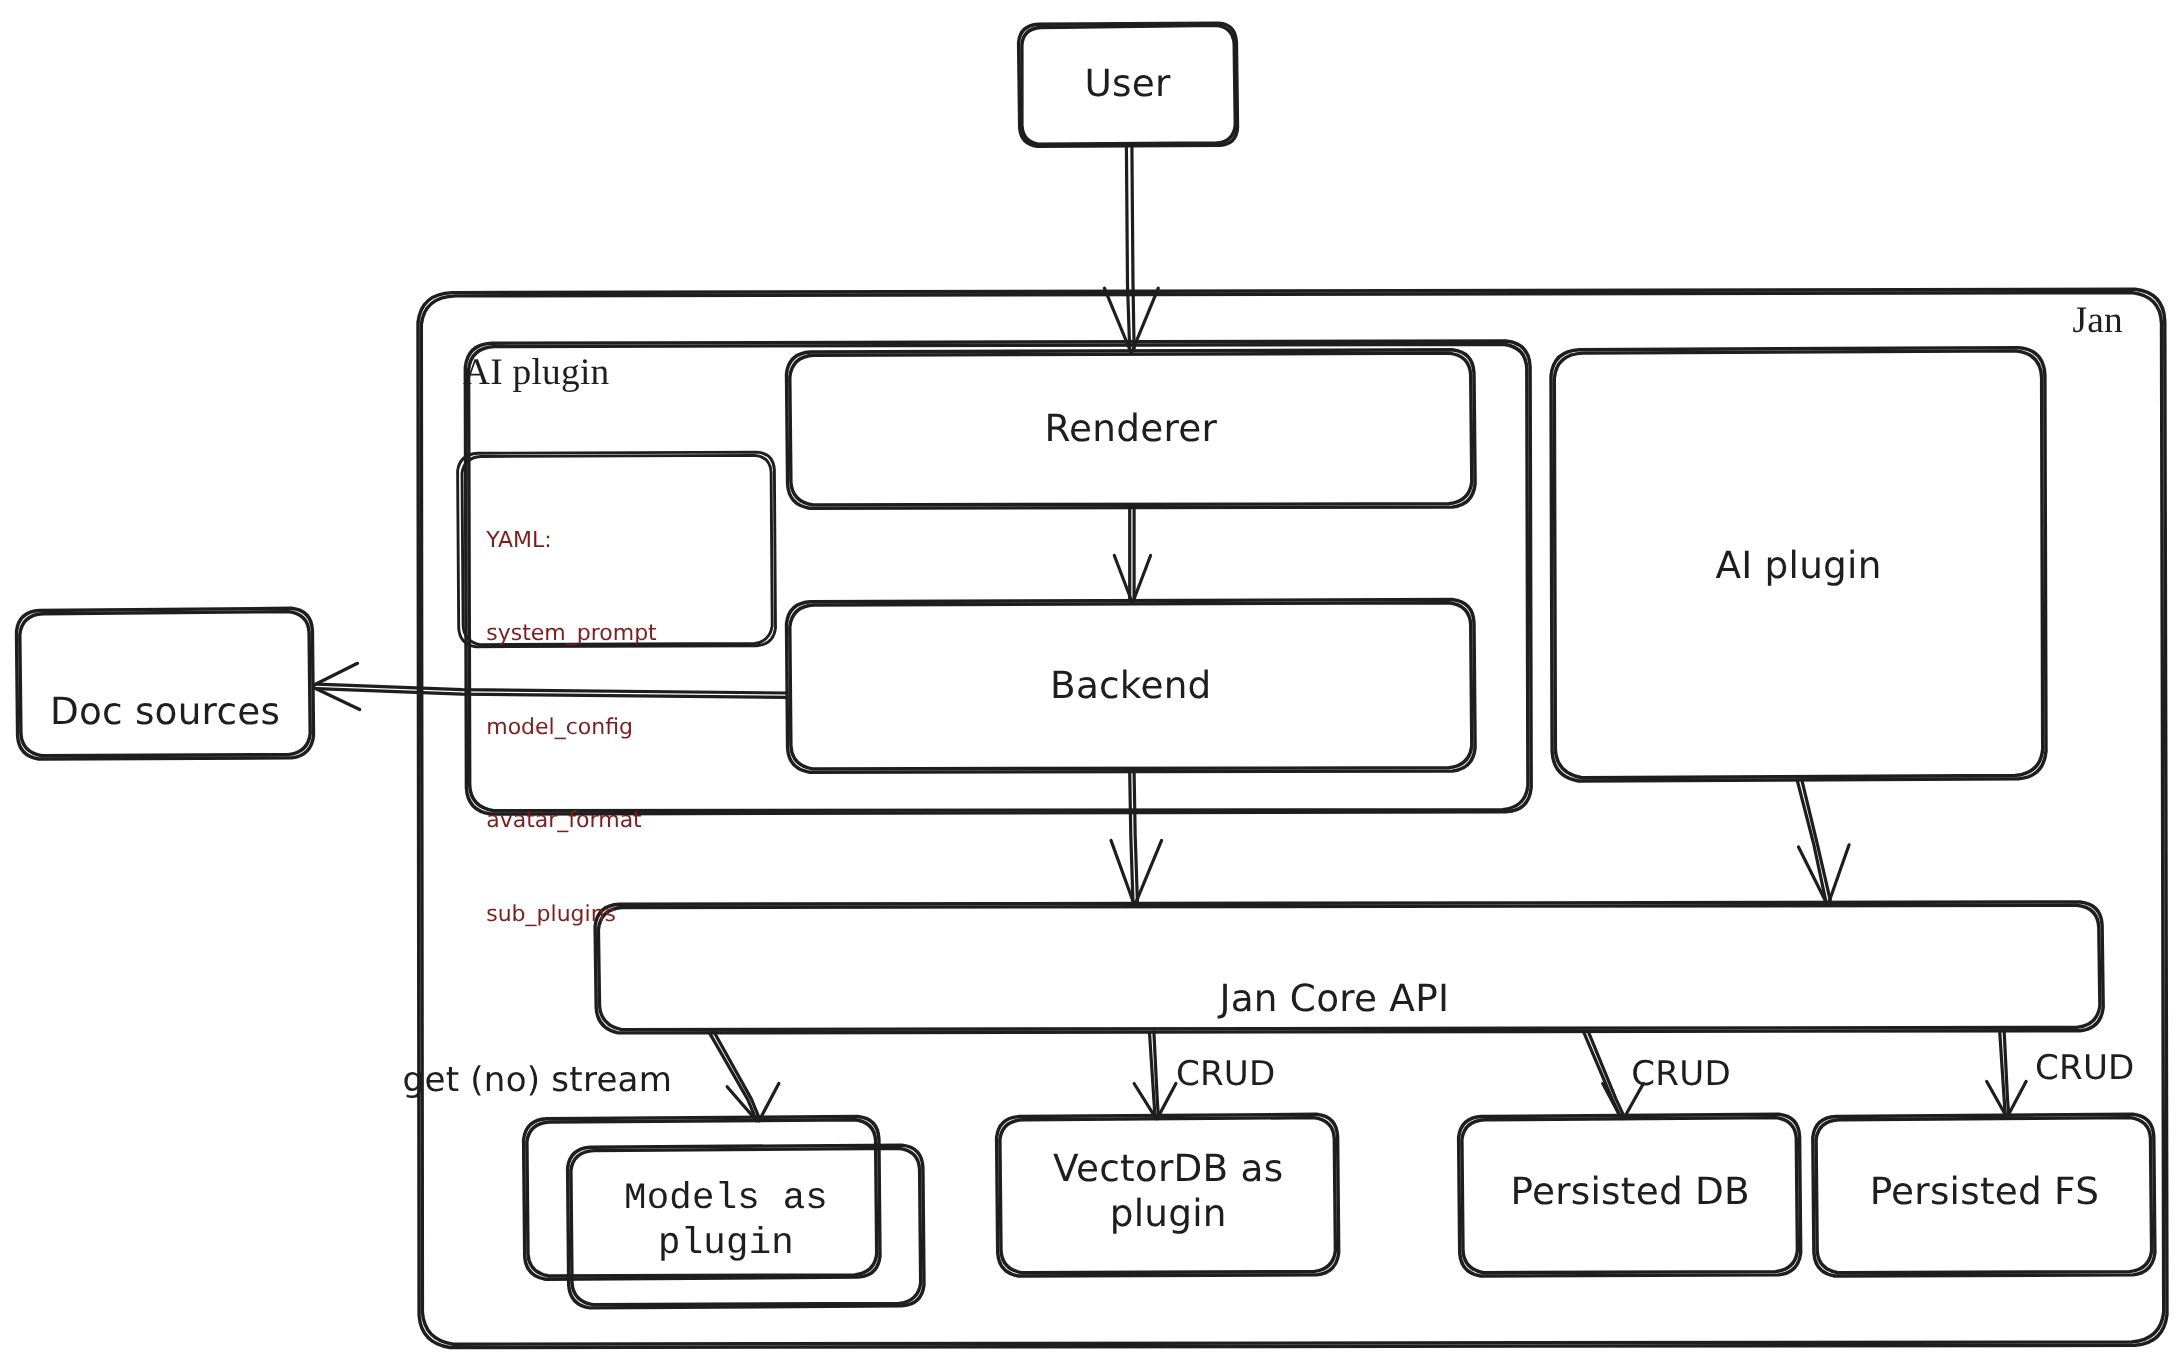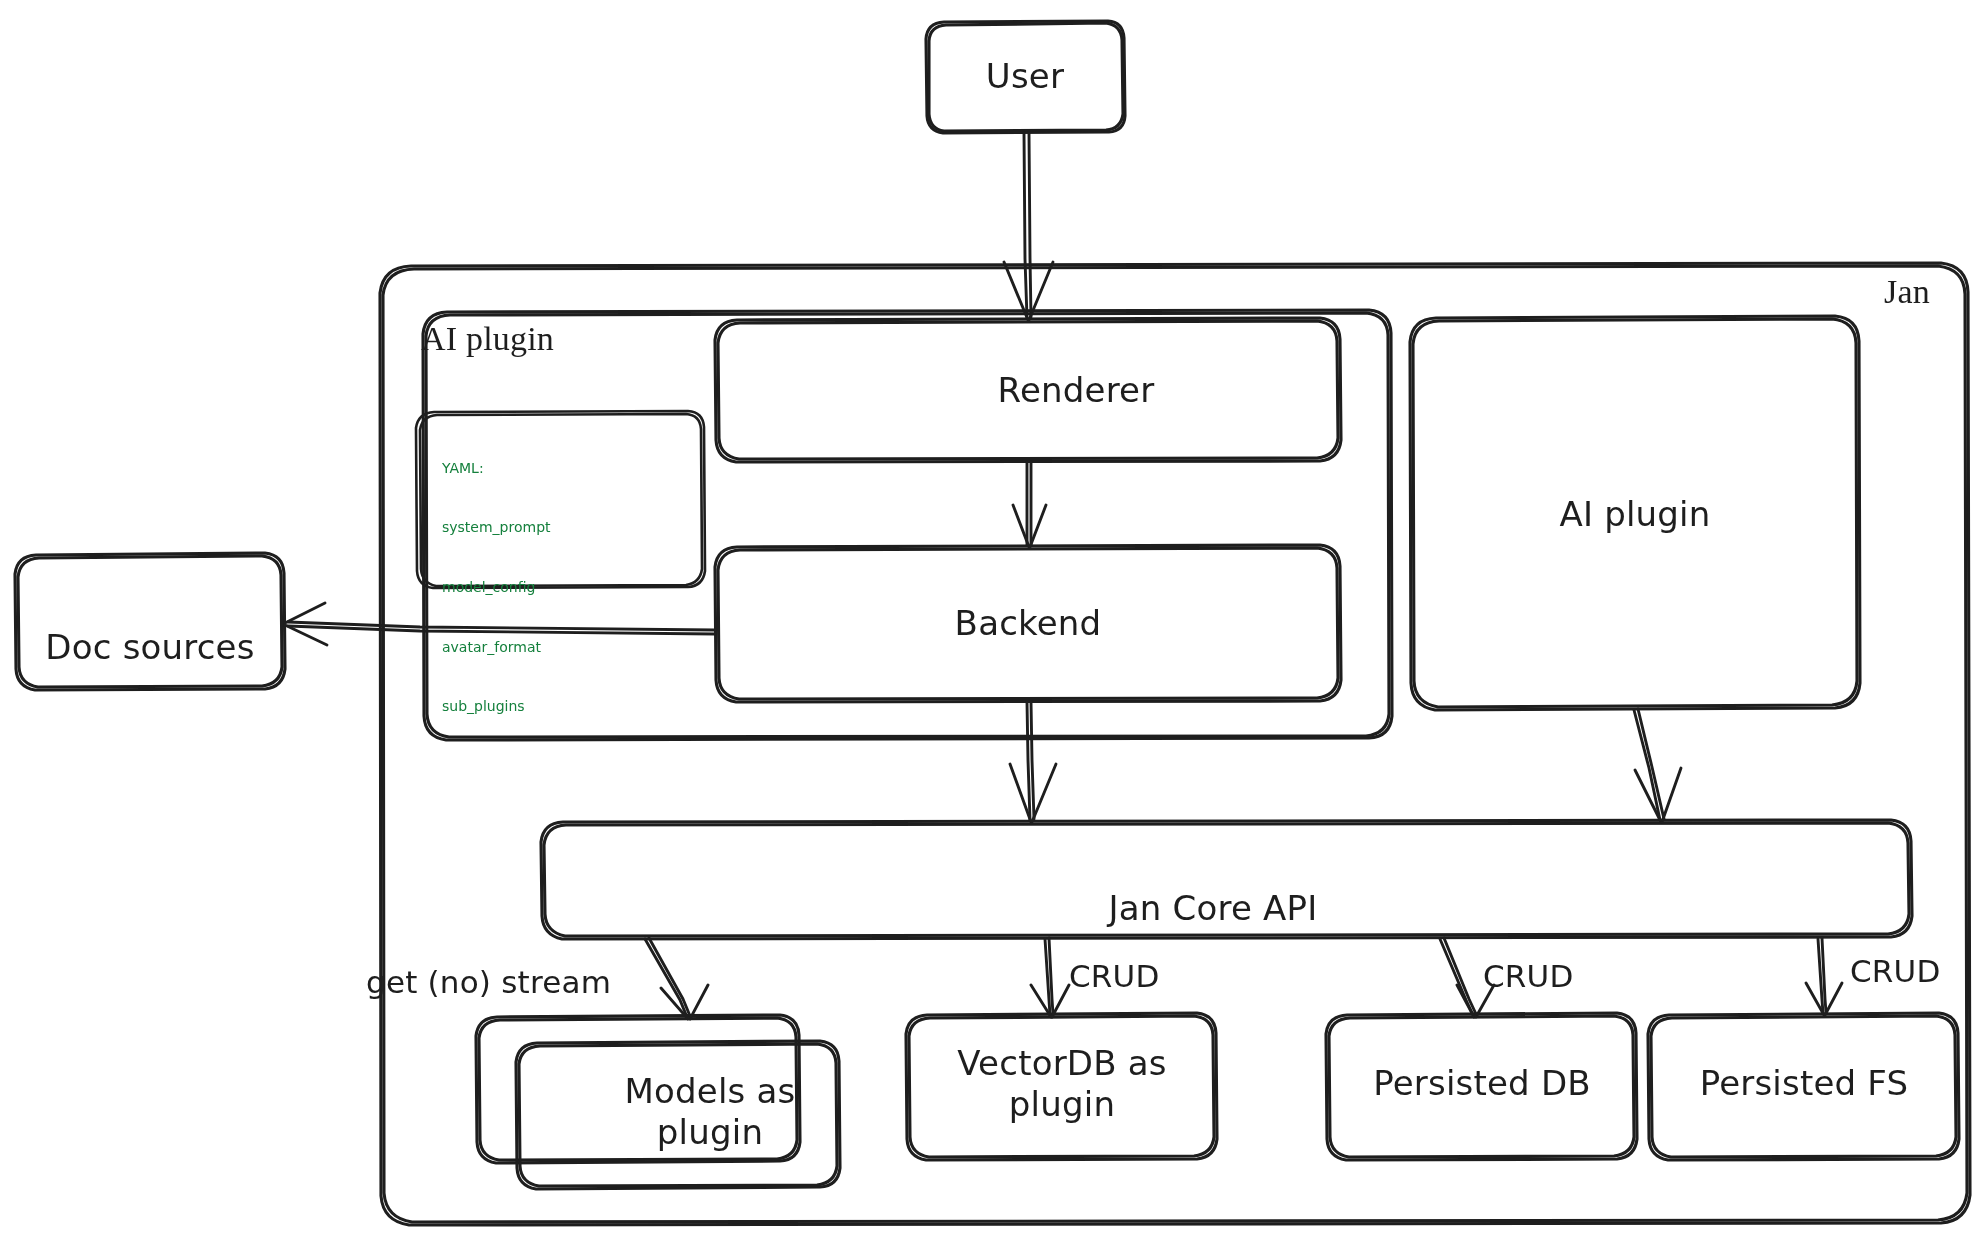--- a/index.html
+++ b/index.html
@@ -41,22 +41,22 @@
   }
   .container-label {
     font-size: 34px;
     font-family: Liberation Serif, serif;
   }
   .edge-label {
     font-size: 31px;
   }
   .yaml-block {
     position: absolute;
-    color: #15803d;
-    font-size: 14px;
+    color: #7f1d1d;
+    font-size: 20px;
     line-height: 1.42;
     white-space: pre;
   }
 </style>
 </head>
 <body>
 
 <div id="stage">
 
   <svg id="sketch" viewBox="0 0 1981 1246" xmlns="http://www.w3.org/2000/svg">
@@ -196,31 +196,31 @@
 
     </g>
   </svg>
 
   <div class="lbl ctr node-label" style="left:1025px; top:77px;">User</div>
 
   <div class="lbl container-label" style="left:1884px; top:271px;">Jan</div>
 
   <div class="lbl container-label" style="left:421px; top:318px;">AI plugin</div>
 
-  <div class="lbl ctr node-label" style="left:1076px; top:391px;">Renderer</div>
+  <div class="lbl ctr node-label" style="left:1028px; top:391px;">Renderer</div>
 
   <div class="lbl ctr node-label" style="left:1028px; top:624px;">Backend</div>
 
   <div class="lbl ctr node-label" style="left:1635px; top:515px;">AI plugin</div>
 
   <div class="lbl ctr node-label" style="left:1213px; top:874px;margin-top:35px;">Jan Core API</div>
 
   <div class="lbl ctr node-label" style="left:150px; top:648px;">Doc sources</div>
 
-  <div class="lbl ctr node-label" style="left:710px; top:1112px;">Models as
+  <div class="lbl ctr node-label" style="left:660px; top:1112px;font-family:Liberation Mono, monospace;">Models as
 plugin</div>
 
   <div class="lbl ctr node-label" style="left:1062px; top:1084px;">VectorDB as
 plugin</div>
 
   <div class="lbl ctr node-label" style="left:1482px; top:1084px;">Persisted DB</div>
 
   <div class="lbl ctr node-label" style="left:1804px; top:1084px;">Persisted FS</div>
 
   <div class="yaml-block" style="left:442px; top:419px;">

